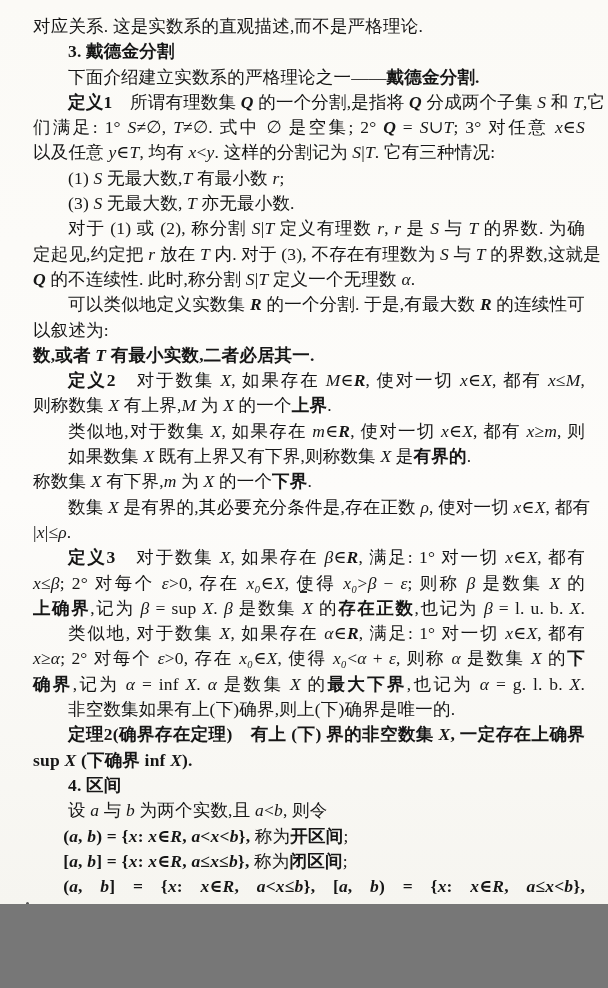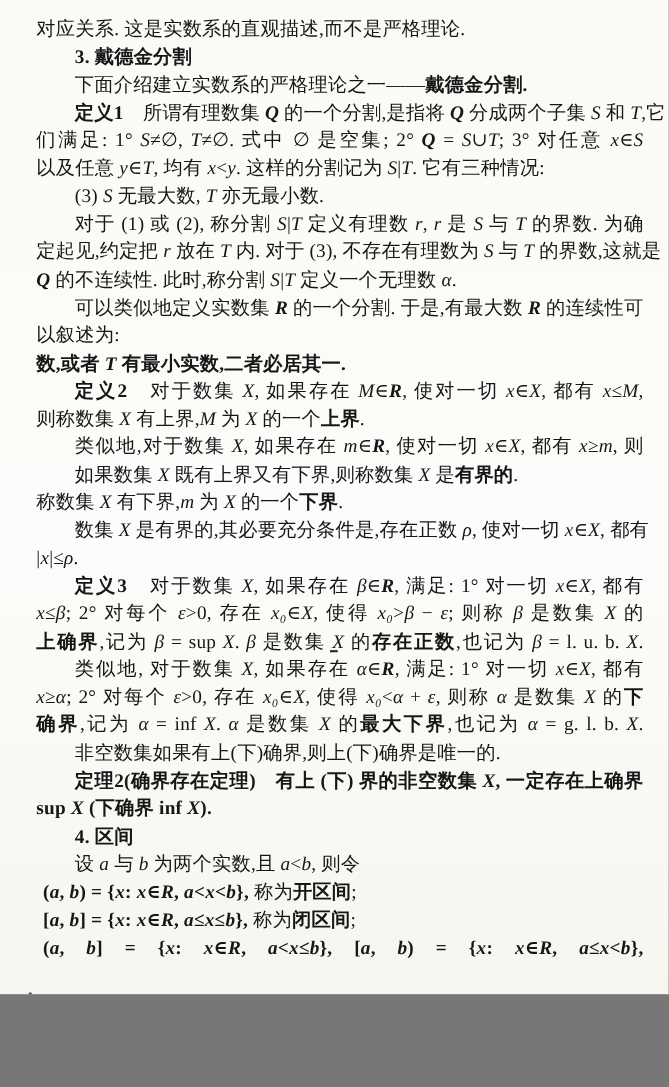--- a/index.html
+++ b/index.html
@@ -16,21 +16,21 @@
     position:absolute;left:33px;top:14px;width:552px;
   }
   .line{
     font-size:17.5px;
     height:25.3px;
     line-height:25.3px;
     white-space:nowrap;
     letter-spacing:0.2px;
   }
   .ind0{text-indent:0;}
-  .ind1{text-indent:0.35em;}
+  .ind1{text-indent:0.35em;margin-left:24px;}
   .ind2{text-indent:2em;}
   .fill{text-align:justify;text-align-last:justify;}
   .b{font-weight:700;}
   .i{font-style:italic;}
   .bi{font-weight:700;font-style:italic;}
   .page-num{
     position:absolute;right:46px;top:960px;
     font-size:15px;font-weight:700;letter-spacing:3px;
   }
   .page-num::after{
@@ -49,20 +49,21 @@
 <body>
 
 <div class="page">
   <div class="text">
       <div class="line ind0"><span>对应关系. 这是实数系的直观描述,而不是严格理论.</span></div>
       <div class="line ind2"><span class="b">3. 戴德金分割</span></div>
       <div class="line ind2"><span>下面介绍建立实数系的严格理论之一——</span><span class="b">戴德金分割.</span></div>
       <div class="line ind2 fill"><span class="b">定义1</span><span>　所谓有理数集 </span><span class="bi">Q</span><span> 的一个分割,是指将 </span><span class="bi">Q</span><span> 分成两个子集 </span><span class="i">S</span><span> 和 </span><span class="i">T</span><span>,它</span></div>
       <div class="line ind0 fill"><span>们满足: 1° </span><span class="i">S</span><span>≠∅, </span><span class="i">T</span><span>≠∅. 式中 ∅ 是空集; 2° </span><span class="bi">Q</span><span> = </span><span class="i">S</span><span>∪</span><span class="i">T</span><span>; 3° 对任意 </span><span class="i">x</span><span>∈</span><span class="i">S</span></div>
       <div class="line ind0"><span>以及任意 </span><span class="i">y</span><span>∈</span><span class="i">T</span><span>, 均有 </span><span class="i">x</span><span>&lt;</span><span class="i">y</span><span>. 这样的分割记为 </span><span class="i">S</span><span>|</span><span class="i">T</span><span>. 它有三种情况:</span></div>
+      <div class="line ind2"><span>(1) </span><span class="i">S</span><span> 无最大数,</span><span class="i">T</span><span> 有最小数 </span><span class="i">r</span><span>;</span></div>
       <div class="line ind2"><span>(3) </span><span class="i">S</span><span> 无最大数, </span><span class="i">T</span><span> 亦无最小数.</span></div>
       <div class="line ind2 fill"><span>对于 (1) 或 (2), 称分割 </span><span class="i">S</span><span>|</span><span class="i">T</span><span> 定义有理数 </span><span class="i">r</span><span>, </span><span class="i">r</span><span> 是 </span><span class="i">S</span><span> 与 </span><span class="i">T</span><span> 的界数. 为确</span></div>
       <div class="line ind0 fill"><span>定起见,约定把 </span><span class="i">r</span><span> 放在 </span><span class="i">T</span><span> 内. 对于 (3), 不存在有理数为 </span><span class="i">S</span><span> 与 </span><span class="i">T</span><span> 的界数,这就是</span></div>
       <div class="line ind0"><span class="bi">Q</span><span> 的不连续性. 此时,称分割 </span><span class="i">S</span><span>|</span><span class="i">T</span><span> 定义一个无理数 </span><span class="i">α</span><span>.</span></div>
       <div class="line ind2 fill"><span>可以类似地定义实数集 </span><span class="bi">R</span><span> 的一个分割. 于是,有最大数 </span><span class="bi">R</span><span> 的连续性可</span></div>
       <div class="line ind0"><span>以叙述为:</span></div>
       <div class="line ind0"><span class="b">数,或者 </span><span class="bi">T</span><span class="b"> 有最小实数,二者必居其一.</span></div>
       <div class="line ind2 fill"><span class="b">定义2</span><span>　对于数集 </span><span class="i">X</span><span>, 如果存在 </span><span class="i">M</span><span>∈</span><span class="bi">R</span><span>, 使对一切 </span><span class="i">x</span><span>∈</span><span class="i">X</span><span>, 都有 </span><span class="i">x</span><span>≤</span><span class="i">M</span><span>,</span></div>
       <div class="line ind0"><span>则称数集 </span><span class="i">X</span><span> 有上界,</span><span class="i">M</span><span> 为 </span><span class="i">X</span><span> 的一个</span><span class="b">上界</span><span>.</span></div>
       <div class="line ind2 fill"><span>类似地,对于数集 </span><span class="i">X</span><span>, 如果存在 </span><span class="i">m</span><span>∈</span><span class="bi">R</span><span>, 使对一切 </span><span class="i">x</span><span>∈</span><span class="i">X</span><span>, 都有 </span><span class="i">x</span><span>≥</span><span class="i">m</span><span>, 则</span></div>

